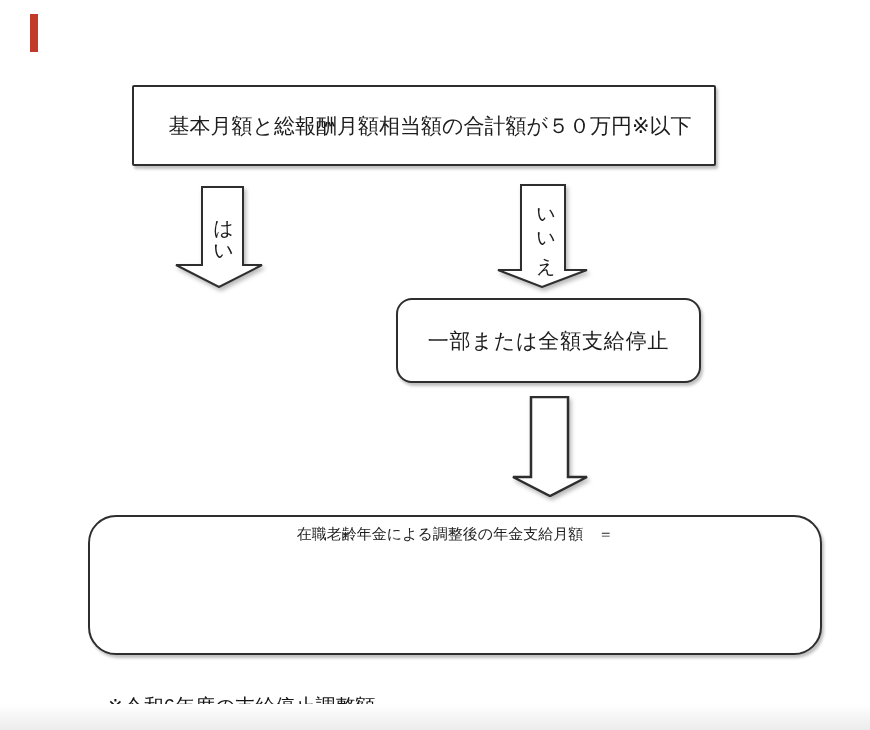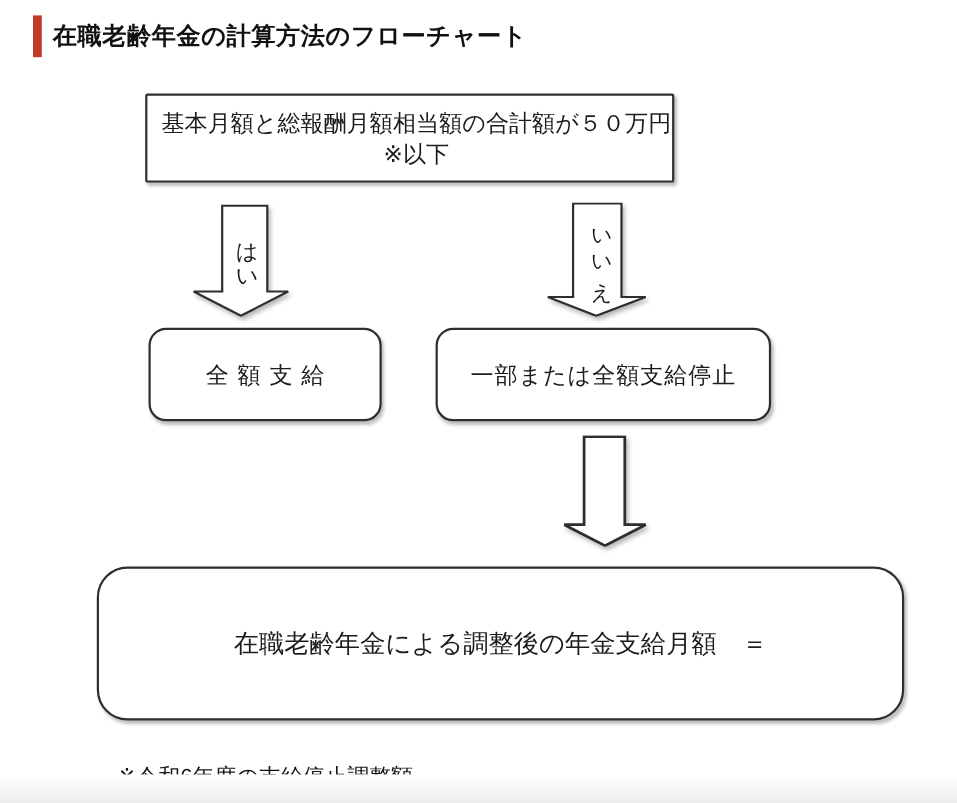--- a/index.html
+++ b/index.html
@@ -21,27 +21,27 @@
     position:absolute;
     background:#fff;
     border:2px solid #2e2e2e;
     box-sizing:border-box;
     display:flex;align-items:center;justify-content:center;
     text-align:center;
     box-shadow:2px 3px 3px rgba(0,0,0,.25);
     font-size:21px;
     color:#1c1c1c;
   }
-  .condition-box{left:132px;top:85px;width:481px;height:81px;border-radius:2px;padding-left:12px;}
+  .condition-box{left:132px;top:85px;width:584px;height:81px;border-radius:2px;padding-left:12px;}
   .result-box{border-radius:16px;top:298px;height:85px;}
   .result-yes{left:135px;width:212px;letter-spacing:.38em;text-indent:.38em;}
   .result-no{left:396px;width:305px;letter-spacing:.04em;font-family:Liberation Mono, monospace;}
   .formula-box{
     left:88px;top:515px;width:734px;height:140px;border-radius:28px;
-    flex-direction:column;line-height:34px;font-size:23px;
+    flex-direction:column;line-height:34px;font-size:15px;justify-content:space-between;
   }
   .formula-line{white-space:nowrap;}
 
   
   .fc-arrow{position:absolute;filter:drop-shadow(2px 3px 2px rgba(0,0,0,.28));}
   .arrow-yes{left:175px;top:186px;}
   .arrow-no{left:497px;top:184px;}
   .arrow-mid{left:512px;top:396px;}
   .arrow-label{
     position:absolute;
@@ -60,40 +60,36 @@
   .footer-band{position:absolute;left:0;top:704px;width:870px;height:26px;
     background:linear-gradient(#ffffff,#ececec);}
 </style>
 </head>
 <body>
 
 <div class="screen">
 
   <div class="title-wrap">
     <div class="accent-bar"></div>
-    <div class="page-title">在職老齢年金の計算方法のフローチャート</div>
   </div>
 
   <div class="fc-box condition-box">
     <span>基本月額と総報酬月額相当額の合計額が５０万円※以下</span>
   </div>
 
   <svg class="fc-arrow arrow-yes" width="88" height="102" viewBox="0 0 88 102">
     <path d="M27 1 H68 V79 H87 L44 101 L1 79 H27 Z" fill="#ffffff" stroke="#2e2e2e" stroke-width="2" stroke-linejoin="miter"></path>
   </svg>
   <div class="arrow-label label-yes">はい</div>
 
   <svg class="fc-arrow arrow-no" width="91" height="104" viewBox="0 0 91 104">
     <path d="M24 1 H68 V86 H90 L45 103 L1 86 H24 Z" fill="#ffffff" stroke="#2e2e2e" stroke-width="2" stroke-linejoin="miter"></path>
   </svg>
   <div class="arrow-label label-no">いいえ</div>
 
-  <div class="fc-box result-box result-yes">
-    <span>全額支給</span>
-  </div>
 
   <div class="fc-box result-box result-no">
     <span>一部または全額支給停止</span>
   </div>
 
   <svg class="fc-arrow arrow-mid" width="76" height="101" viewBox="0 0 76 101">
     <path d="M19 1 H56 V81 H75 L38 100 L1 81 H19 Z" fill="#ffffff" stroke="#2e2e2e" stroke-width="2.5" stroke-linejoin="miter"></path>
   </svg>
 
   <div class="fc-box formula-box">

